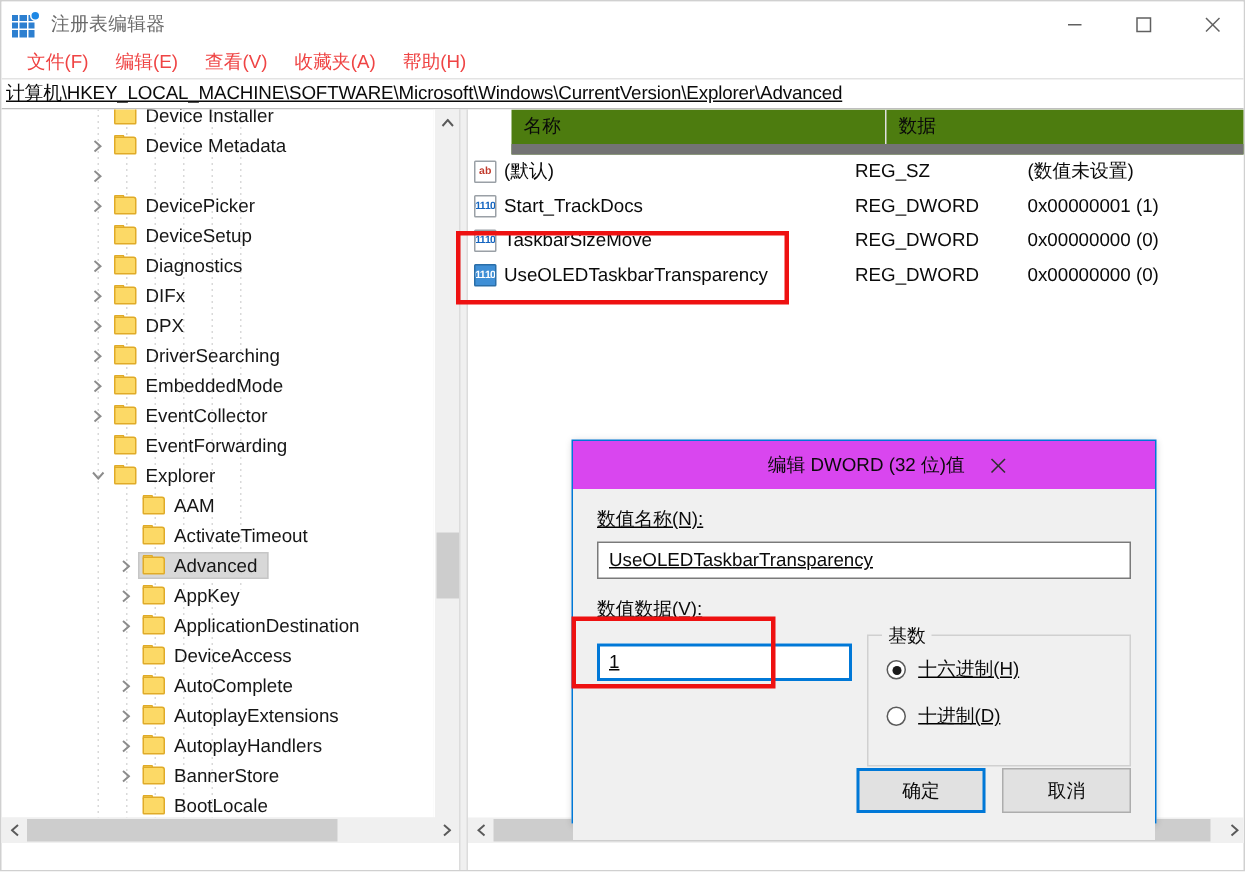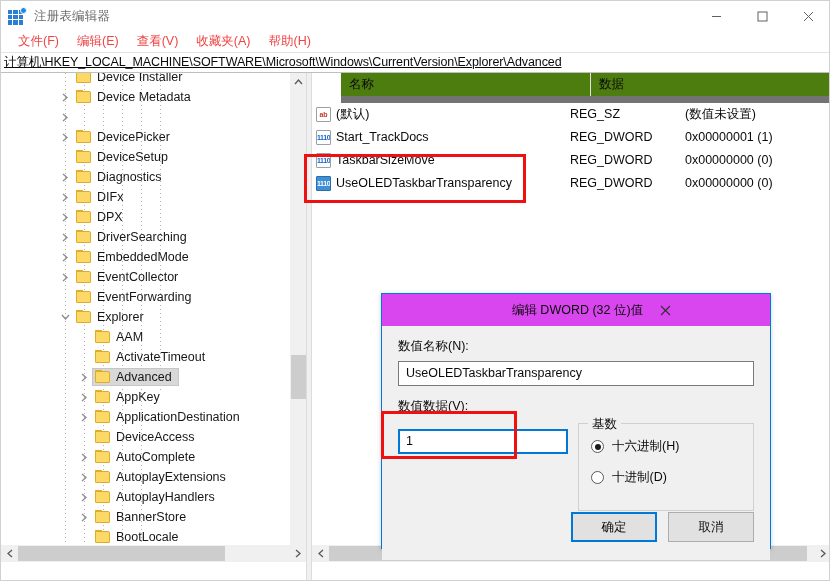--- a/index.html
+++ b/index.html
@@ -375,20 +375,21 @@
     width: 44px; height: 31px;
     display: flex; align-items: center; justify-content: center;
     color: #303030;
   }
   .dlg-body {
     position: relative;
     height: 222px;
     background: #f0f0f0;
     padding: 0 16px;
     box-sizing: border-box;
+    text-decoration: underline;
   }
   .fld-label {
     font-size: 12.5px;
     color: #0a0a0a;
     margin-top: 12px;
   }
   .textinput {
     margin-top: 6px;
     height: 25px;
     background: #ffffff;

